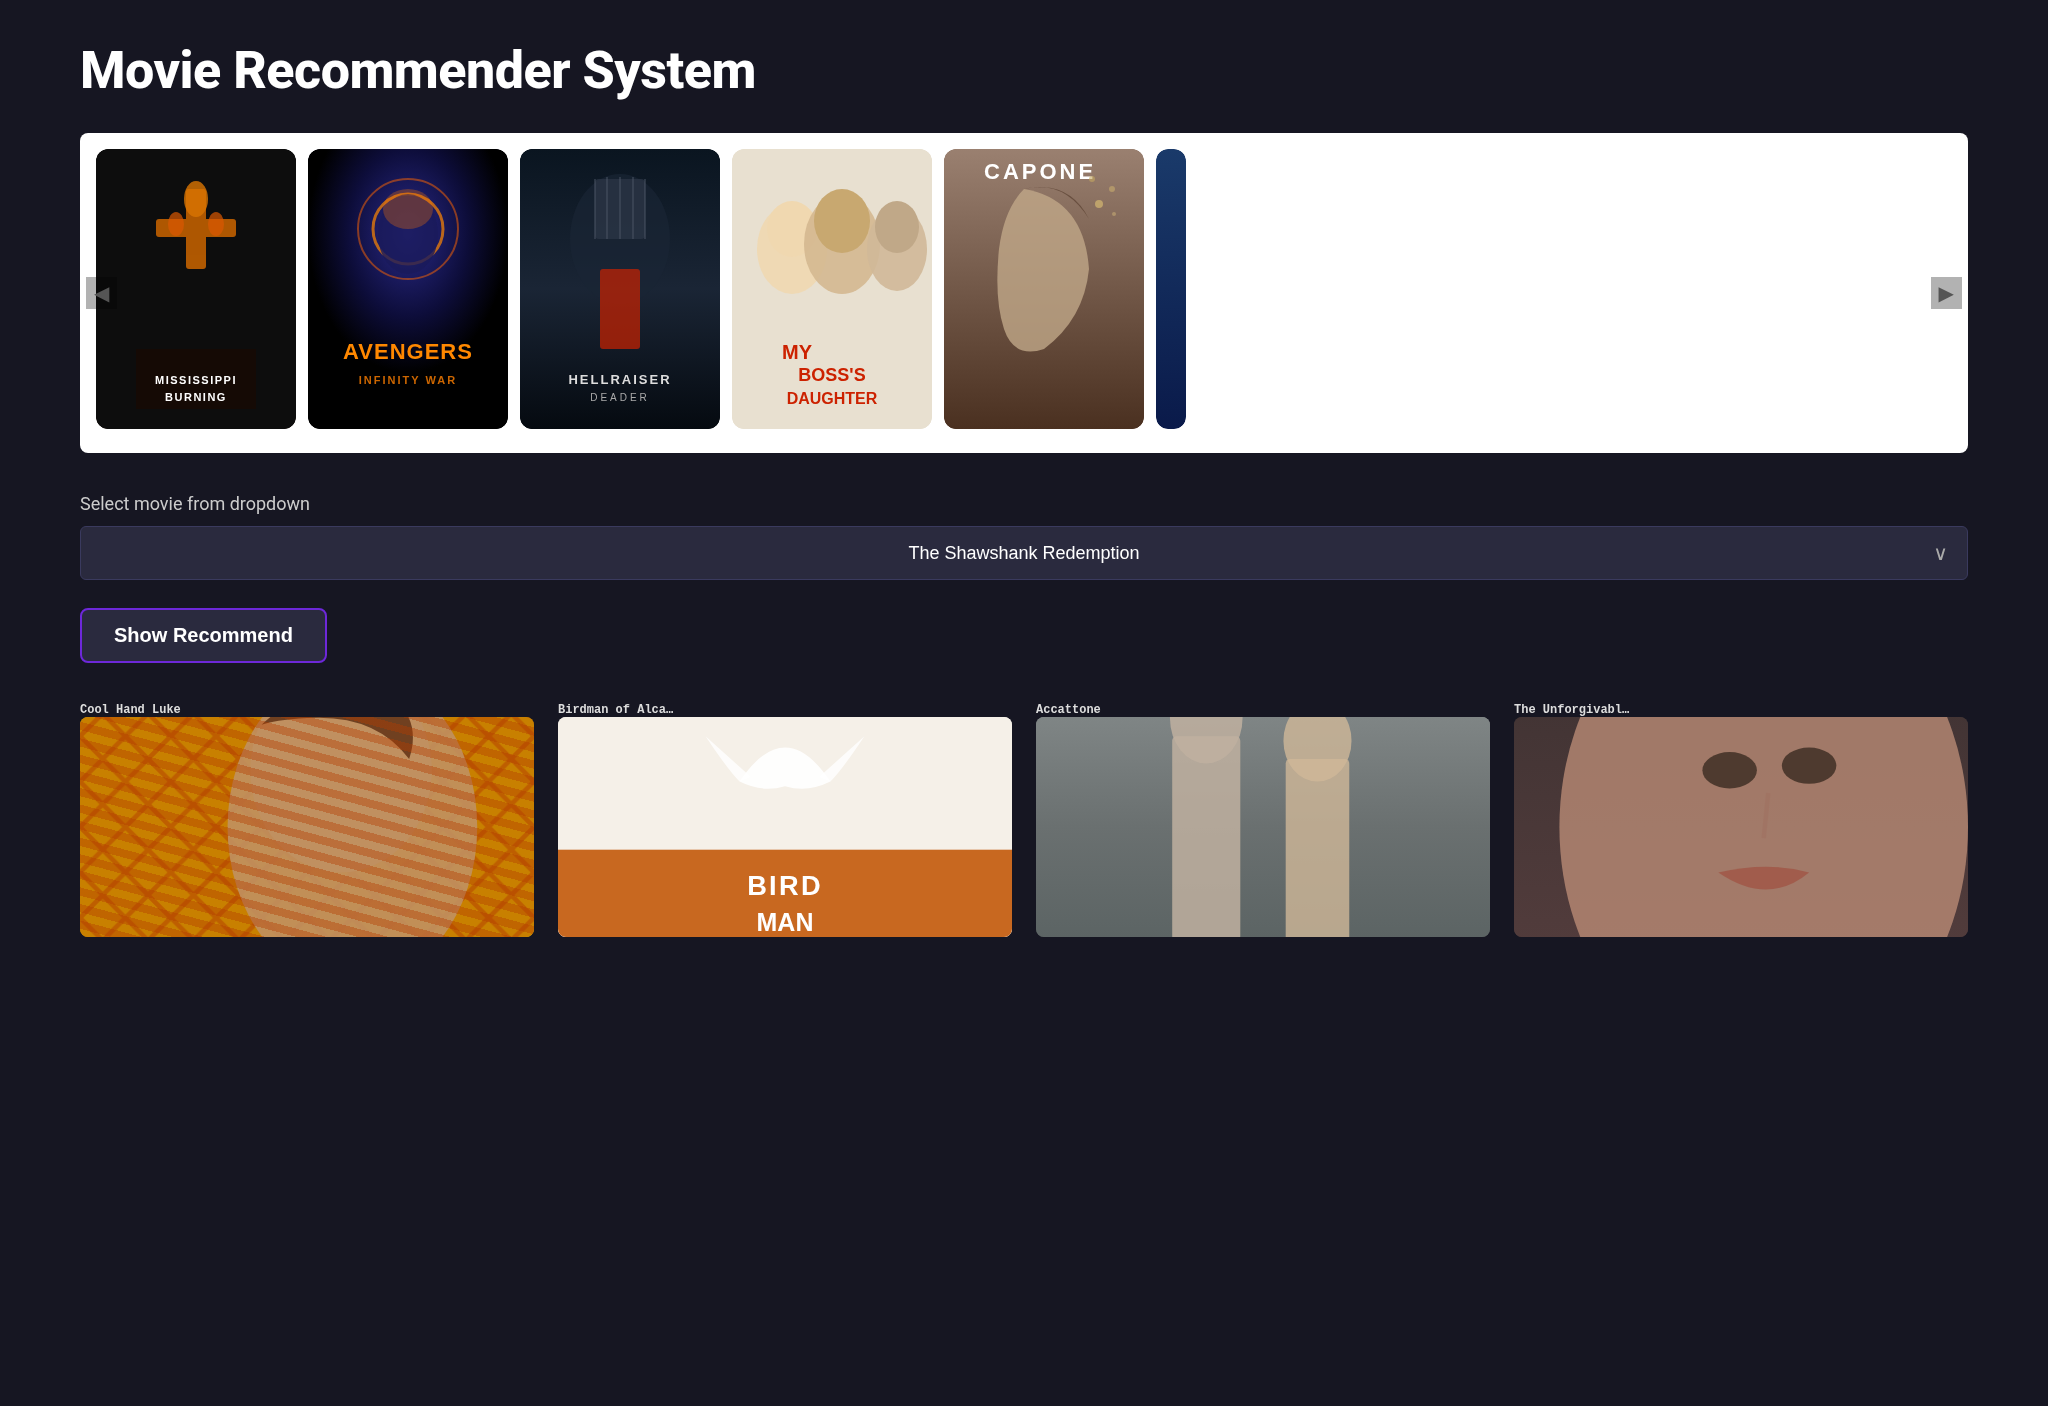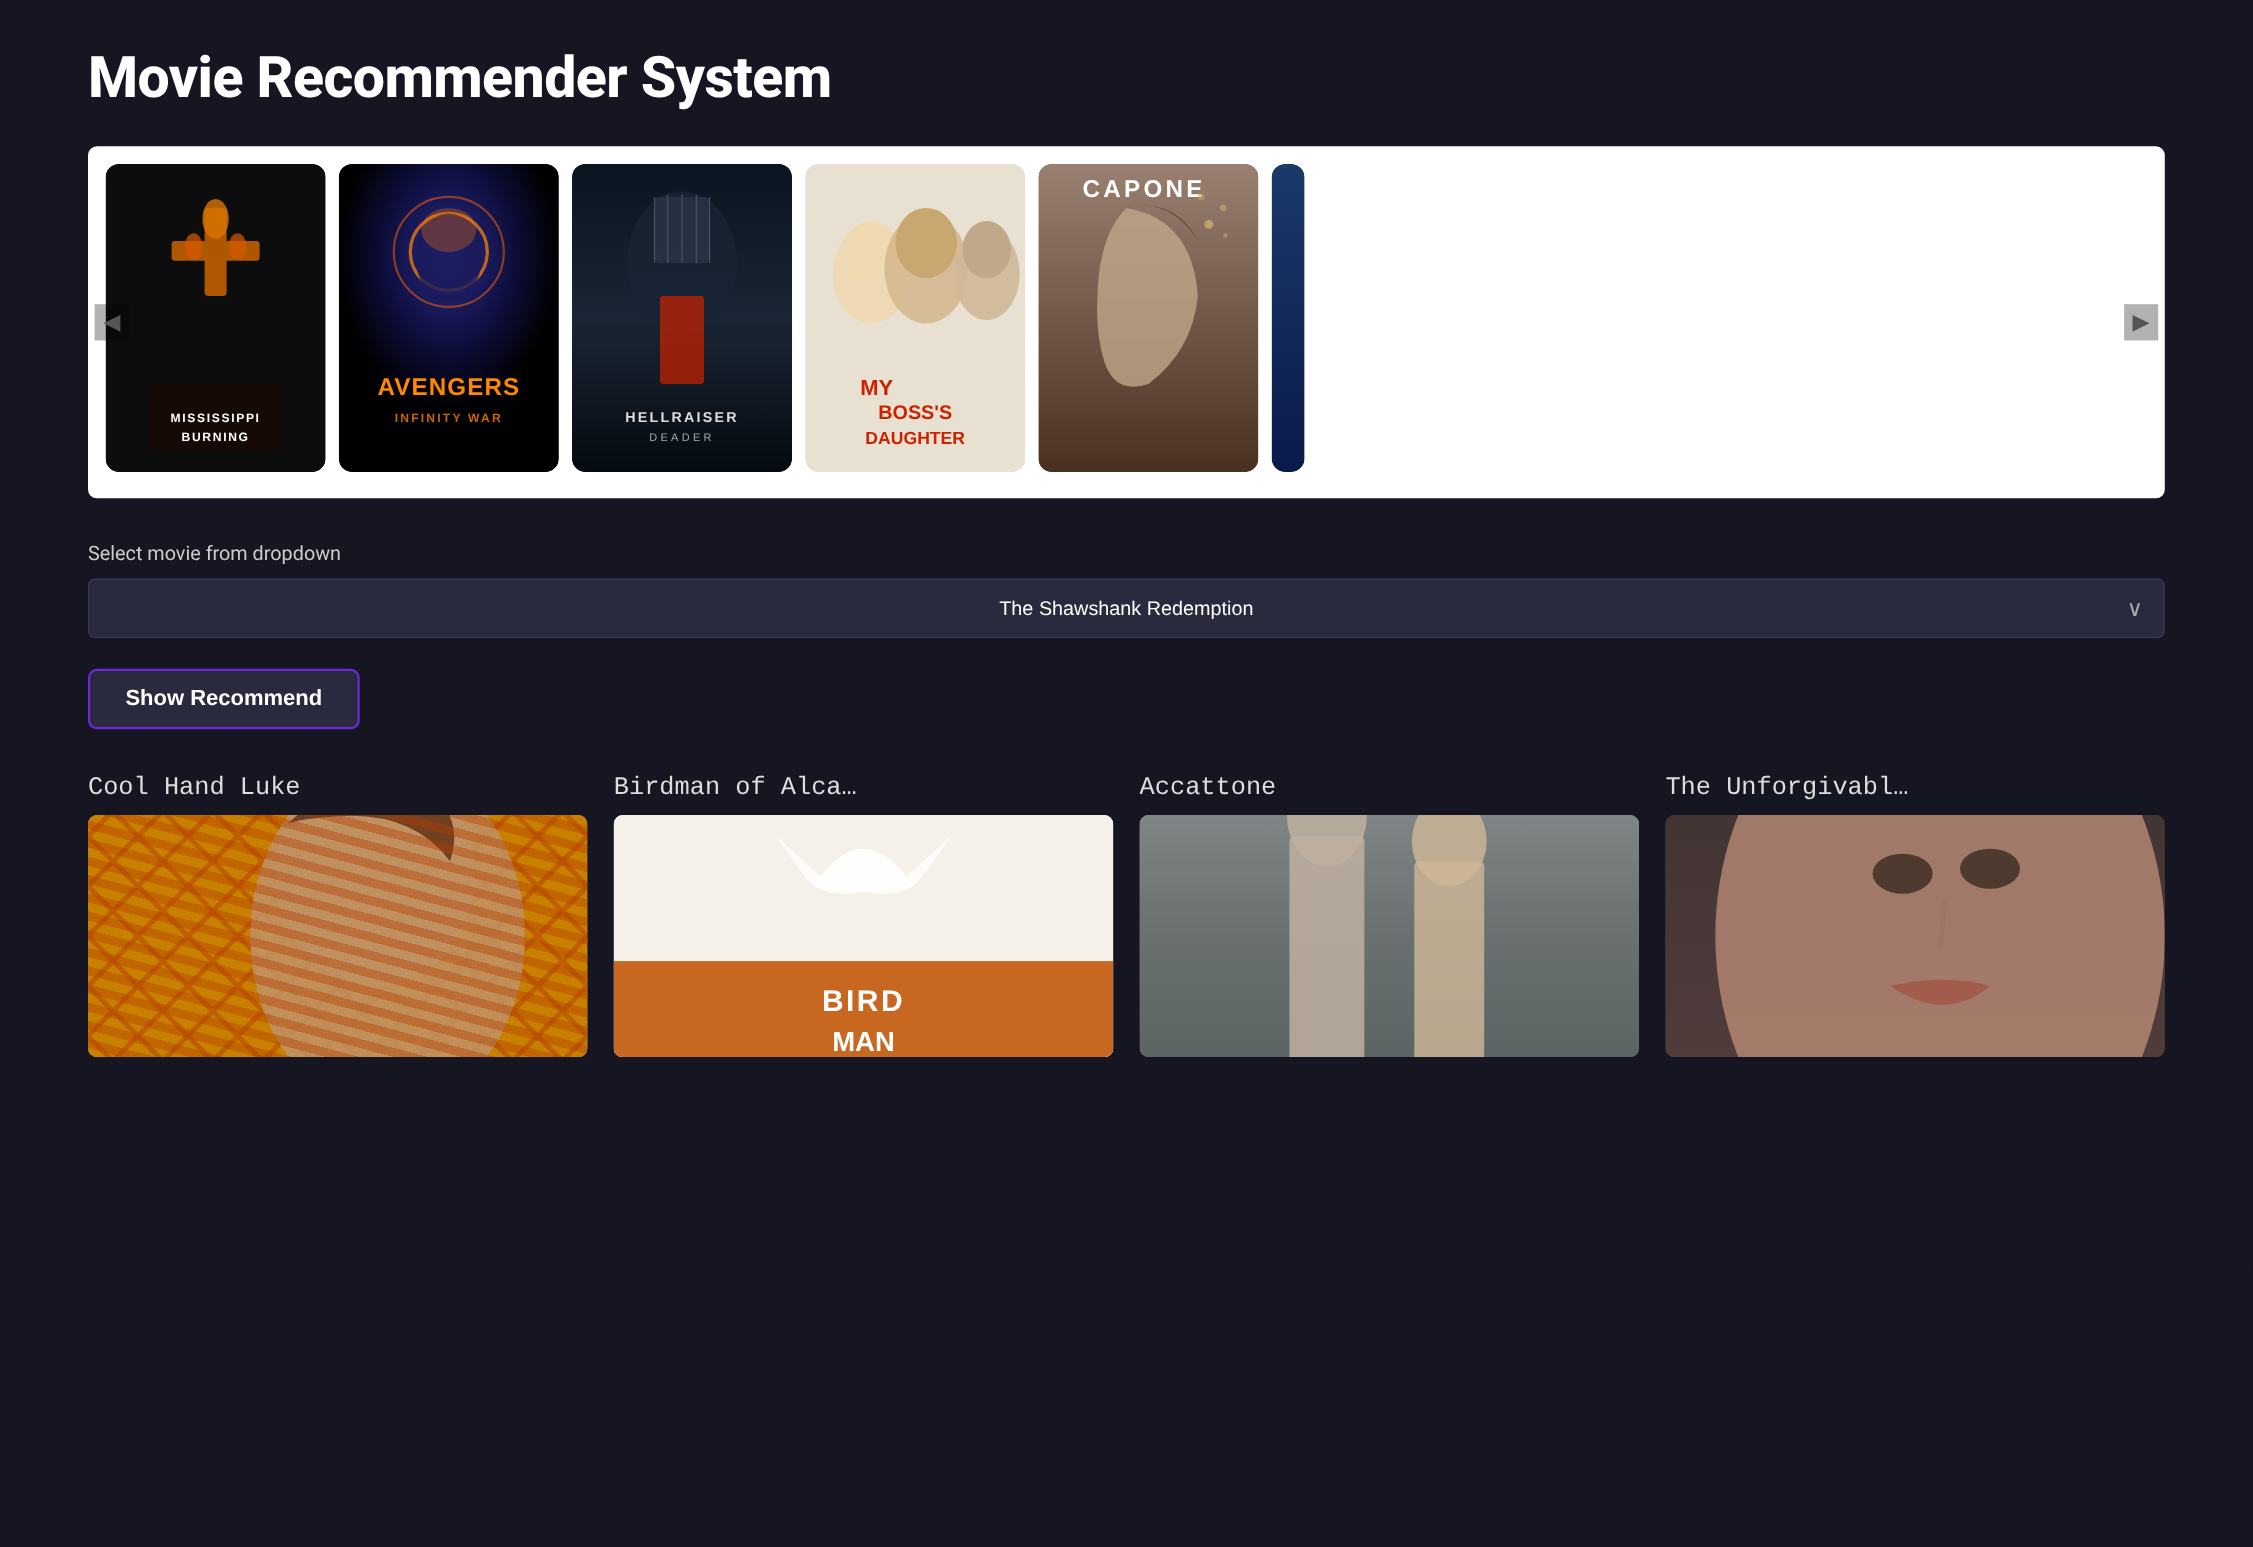--- a/index.html
+++ b/index.html
@@ -129,24 +129,24 @@
       gap: 24px;
     }
 
     .rec-item {
       flex: 1;
       display: flex;
       flex-direction: column;
     }
 
     .rec-movie-title {
-      font-size: 23px;
-      font-weight: 400;
+      font-size: 12px;
+      font-weight: 700;
       color: #dddddd;
-      margin-bottom: 12px;
+      margin-bottom: 0;
       font-family: 'Courier New', monospace;
       white-space: nowrap;
       overflow: hidden;
       text-overflow: ellipsis;
     }
 
     .rec-poster {
       width: 100%;
       height: 220px;
       border-radius: 8px;

